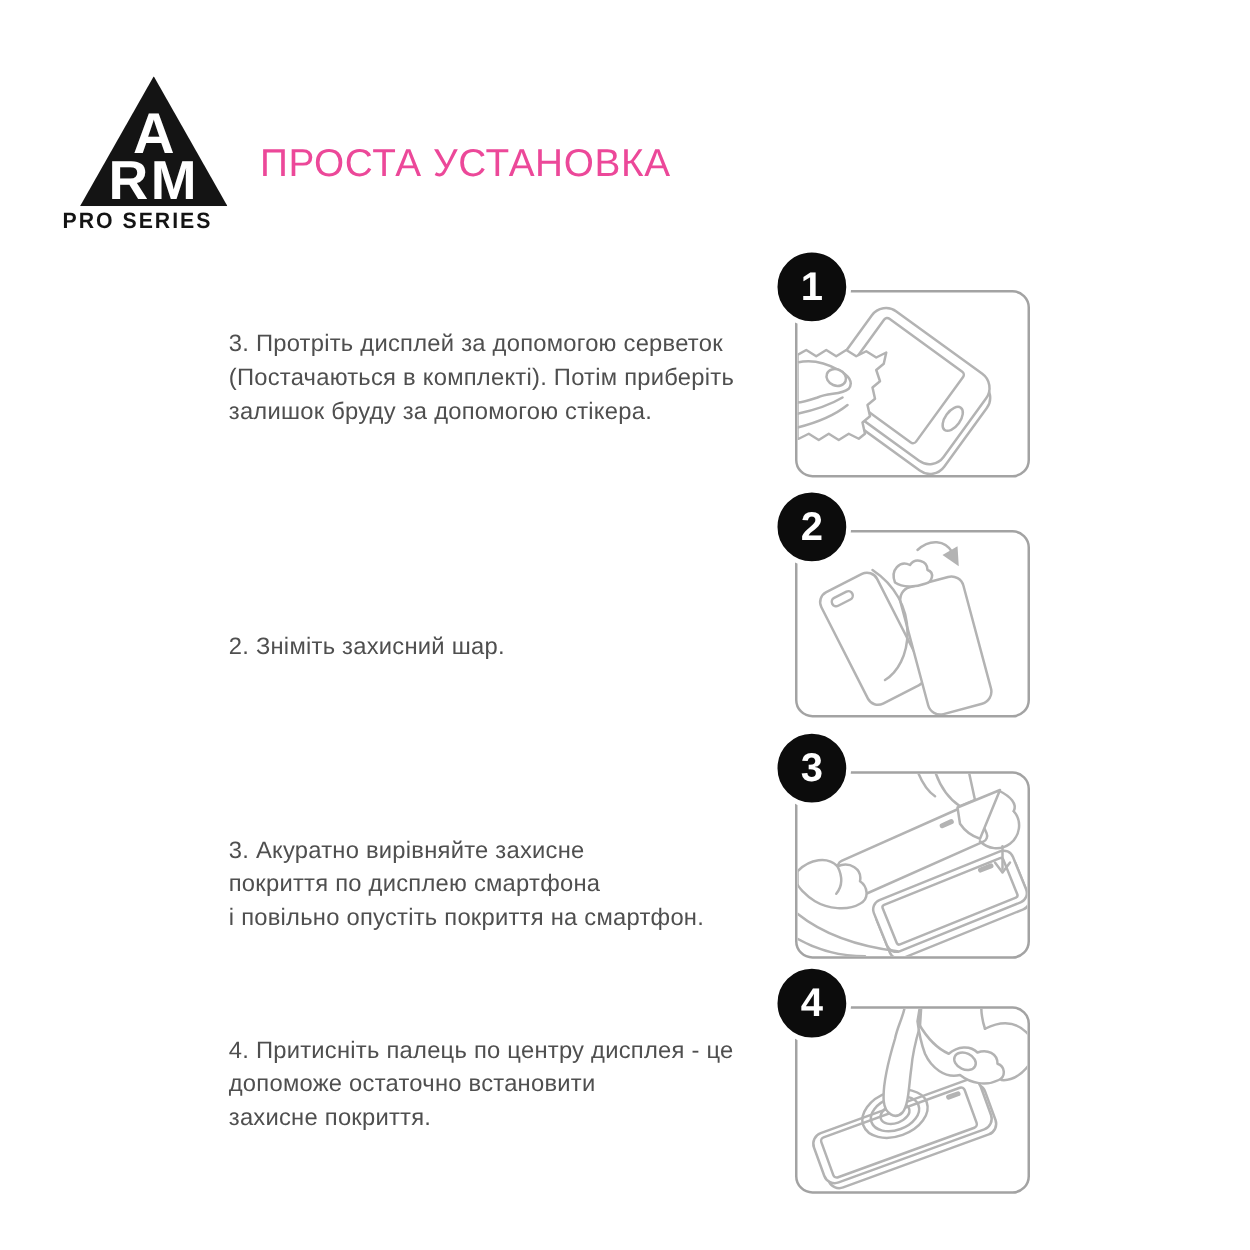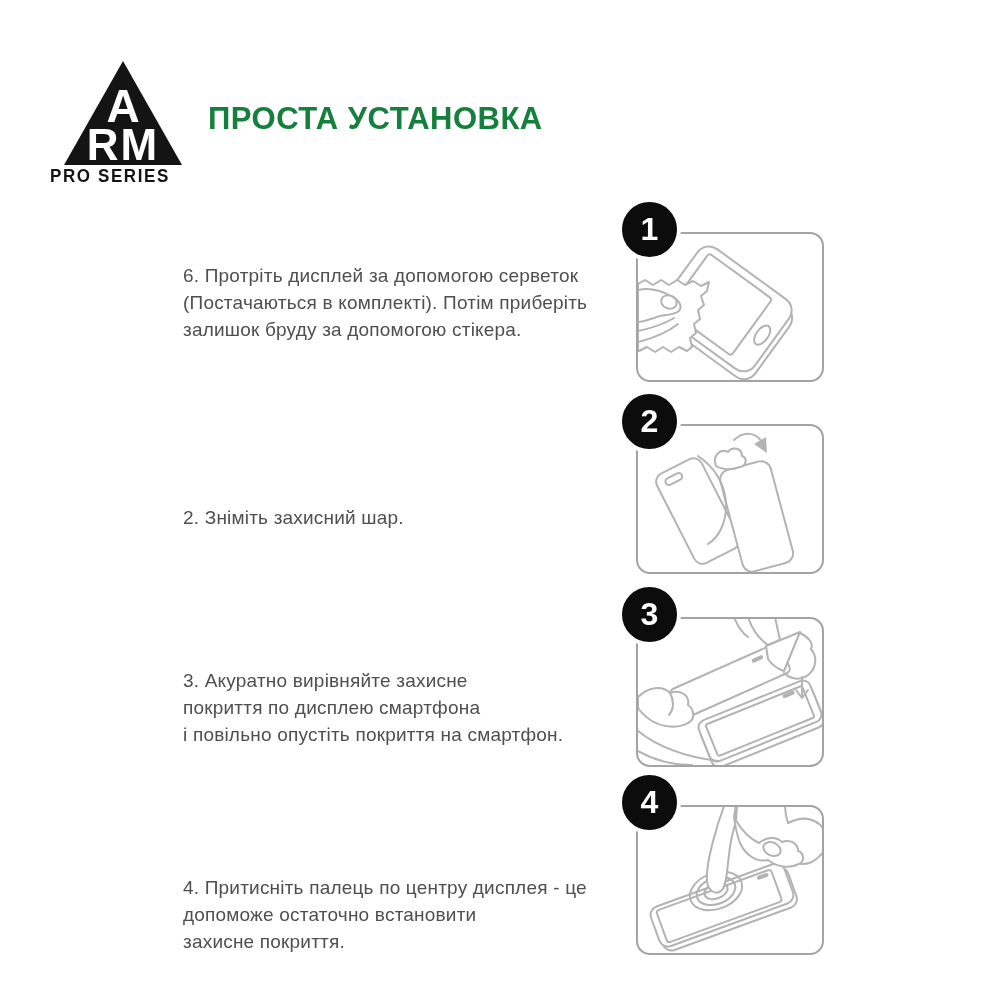--- a/index.html
+++ b/index.html
@@ -28,35 +28,35 @@
     letter-spacing:2px;margin-left:0;
   }
   .logo-sub{
     position:absolute;left:-7px;top:109px;width:146px;
     color:#141414;font-weight:bold;font-size:17px;letter-spacing:1.6px;
     transform:scaleY(1.05);
   }
 
   
   .title{
-    position:absolute;left:208px;top:101px;margin:0;
-    font-size:31px;font-weight:bold;color:#15803d;letter-spacing:.5px;
+    position:absolute;left:208px;top:113px;margin:0;
+    font-size:31px;font-weight:normal;color:#ec4899;letter-spacing:.5px;
     white-space:nowrap;
   }
 
   
   .caption{
     position:absolute;left:183px;width:480px;
     font-size:19px;line-height:27px;color:#4f4f4f;letter-spacing:.2px;
     white-space:pre-line;
   }
   .caption.s1{top:262px;}
   .caption.s2{top:484px;margin-top:20px;}
   .caption.s3{top:667px;}
-  .caption.s4{top:874px;}
+  .caption.s4{top:827px;}
 
   
   .illus{position:absolute;left:618px;width:215px;height:195px;}
   .illus.s1{top:198px;}
   .illus.s2{top:390px;}
   .illus.s3{top:583px;}
   .illus.s4{top:771px;}
   .badge{
     position:absolute;left:0;top:0;width:55px;height:55px;
     background:#0c0c0c;border:4px solid #ffffff;border-radius:50%;
@@ -82,21 +82,21 @@
   <div class="logo">
     <div class="logo-triangle">
       <span class="logo-a">A</span>
       <span class="logo-rm">RM</span>
     </div>
     <div class="logo-sub">PRO SERIES</div>
   </div>
 
   <h1 class="title">ПРОСТА УСТАНОВКА</h1>
 
-  <div class="caption s1">6. Протріть дисплей за допомогою серветок
+  <div class="caption s1">3. Протріть дисплей за допомогою серветок
 (Постачаються в комплекті). Потім приберіть
 залишок бруду за допомогою стікера.</div>
   <div class="caption s2">2. Зніміть захисний шар.</div>
   <div class="caption s3">3. Акуратно вирівняйте захисне
 покриття по дисплею смартфона
 і повільно опустіть покриття на смартфон.</div>
   <div class="caption s4">4. Притисніть палець по центру дисплея - це
 допоможе остаточно встановити
 захисне покриття.</div>
 

